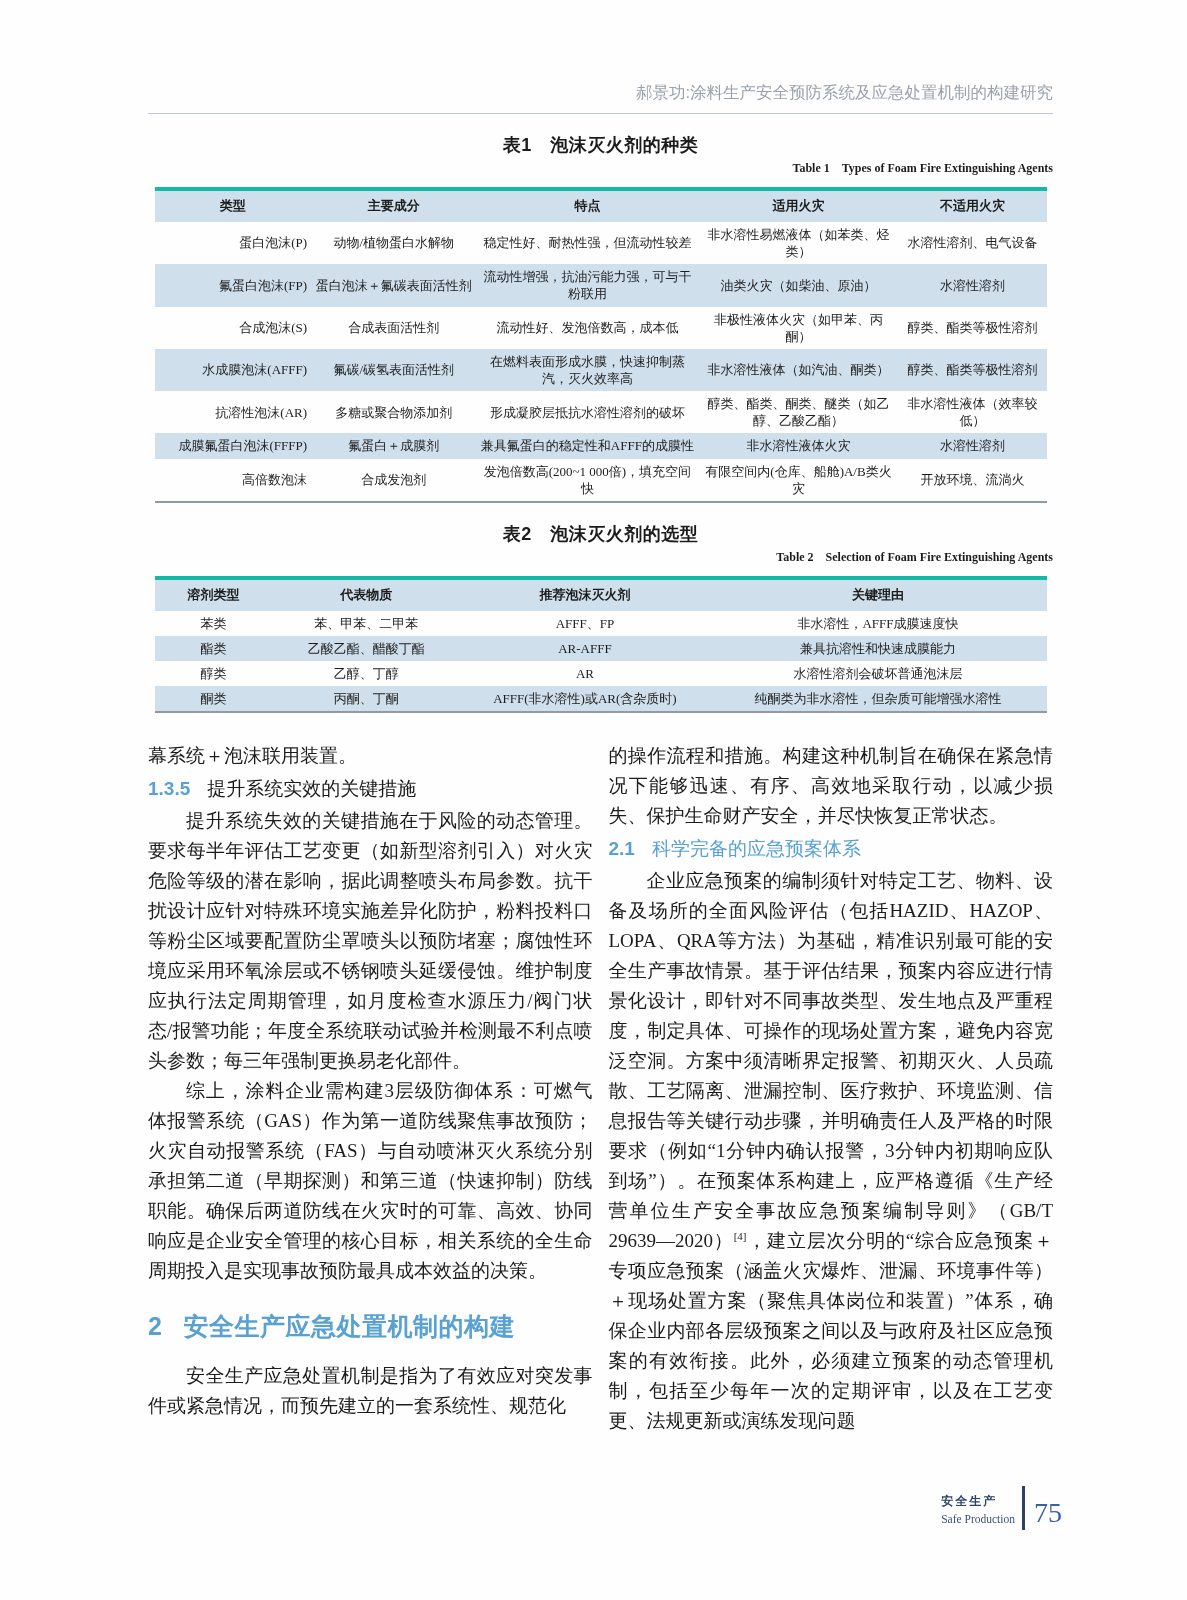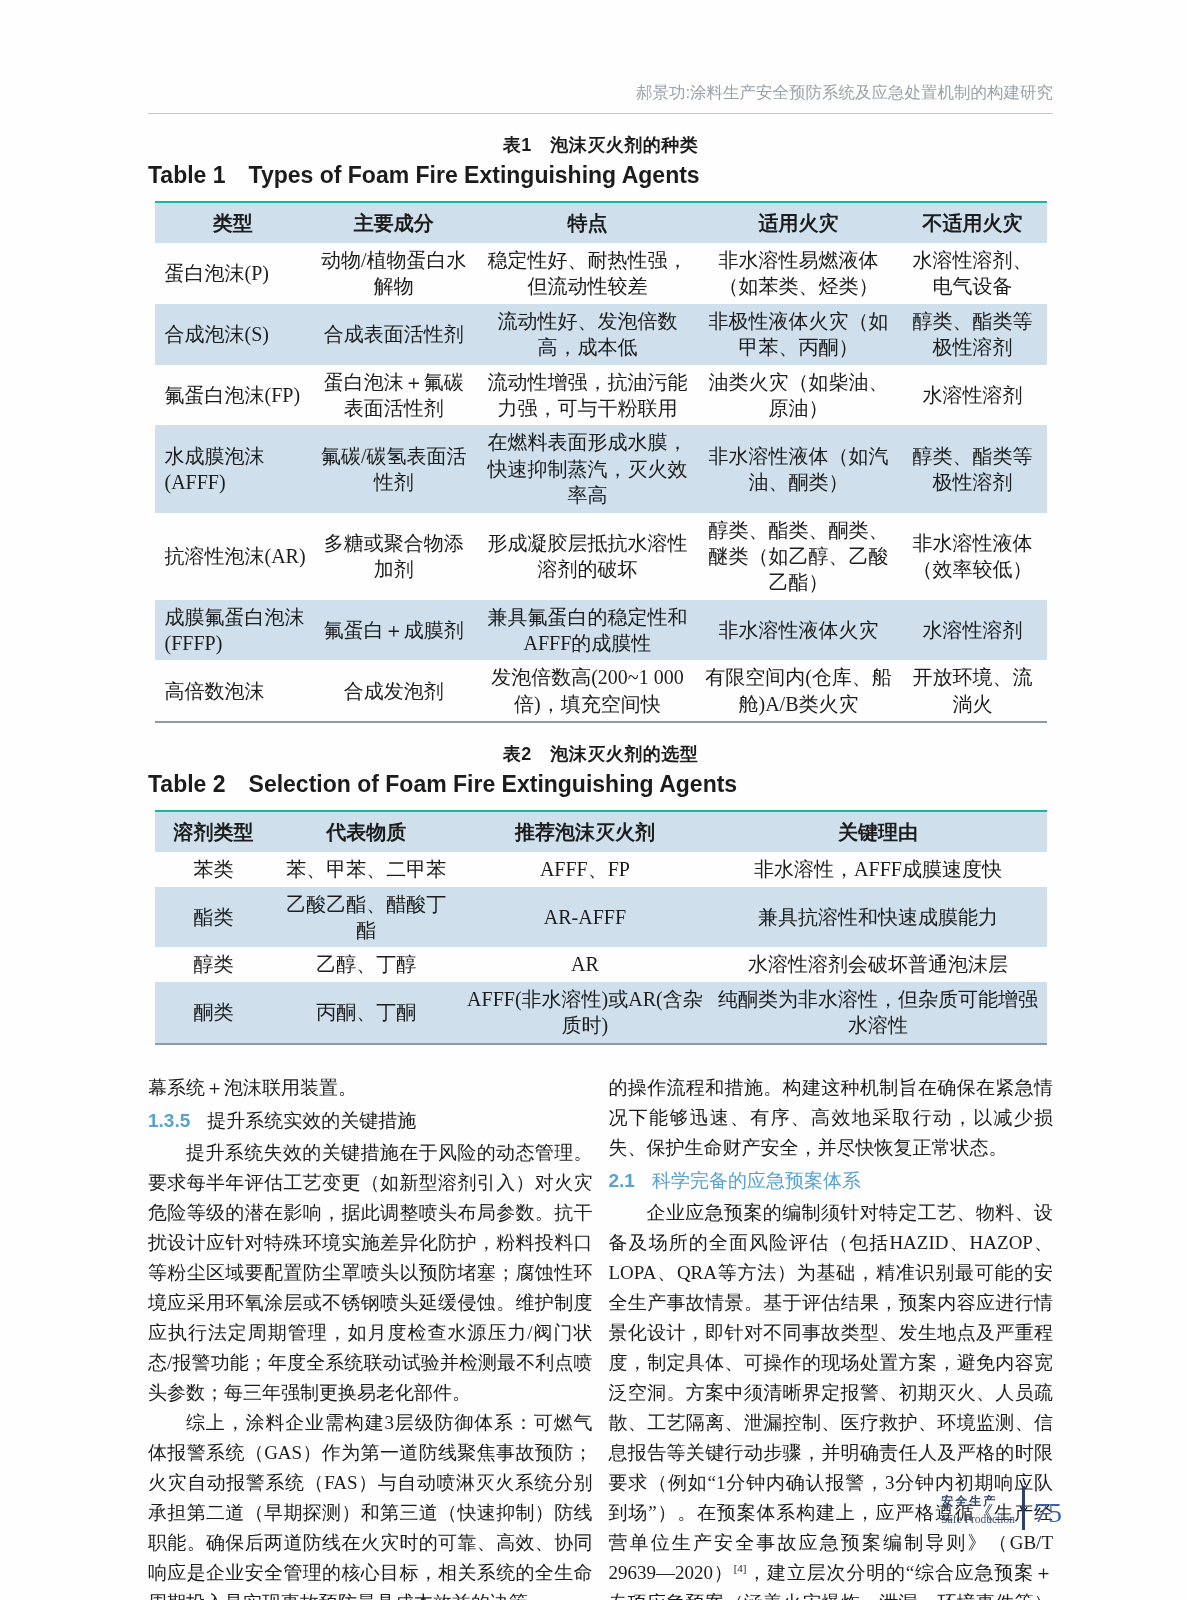--- a/index.html
+++ b/index.html
@@ -24,43 +24,43 @@
     border-bottom:1.5px solid #c2cbd3;
   }
 
   
   .cap-zh{
     text-align:center;font-weight:bold;font-size:18px;
     font-family:"Liberation Sans","DejaVu Sans",sans-serif;
     margin-top:19px;letter-spacing:.5px;
   }
   .cap-en{
-    text-align:left;font-weight:bold;font-size:23px;
-    font-family:Liberation Sans, sans-serif;
+    text-align:right;font-weight:bold;font-size:12px;
+    font-family:Liberation Serif, serif;
     margin:3px 0 10px 0;
   }
 
   
   table{
     width:892px;margin:0 auto;border-collapse:collapse;
-    border-top:2px solid #14b8a6;
+    border-top:4px solid #14b8a6;
     border-bottom:2.5px solid #8e9ba5;
-    font-size:20px;
+    font-size:13px;
     table-layout:fixed;
   }
   thead tr{background:#cfe0ec;}
   th{font-weight:600;padding:7px 2px;line-height:1.3;}
   td{text-align:center;padding:4px 4px;line-height:1.32;}
   tbody tr:nth-child(even){background:#cfe0ec;}
   #table1 th:nth-child(1),#table1 td:nth-child(1){width:17.5%;}
   #table1 th:nth-child(2),#table1 td:nth-child(2){width:18.5%;}
   #table1 th:nth-child(3),#table1 td:nth-child(3){width:25%;}
   #table1 th:nth-child(4),#table1 td:nth-child(4){width:22.5%;}
   #table1 th:nth-child(5),#table1 td:nth-child(5){width:16.5%;}
-  #table1 td:first-child{text-align:left;padding-left:10px;}
+  #table1 td:first-child{text-align:right;padding-left:10px;}
   #table2 th:nth-child(1),#table2 td:nth-child(1){width:13%;}
   #table2 th:nth-child(2),#table2 td:nth-child(2){width:21%;}
   #table2 th:nth-child(3),#table2 td:nth-child(3){width:28%;}
   #table2 th:nth-child(4),#table2 td:nth-child(4){width:38%;text-align:center;}
   #table2{margin-top:2px;}
 
   
   .two-col{display:flex;gap:16px;margin-top:28px;}
   .col{flex:1;font-size:19px;line-height:30px;text-align:justify;}
   .col p{margin:0;text-indent:2em;}
@@ -126,32 +126,32 @@
         </thead>
         <tbody>
           <tr>
             <td>蛋白泡沫(P)</td>
             <td>动物/植物蛋白水解物</td>
             <td>稳定性好、耐热性强，但流动性较差</td>
             <td>非水溶性易燃液体（如苯类、烃类）</td>
             <td>水溶性溶剂、电气设备</td>
           </tr>
           <tr>
+            <td>氟蛋白泡沫(FP)</td>
+            <td>蛋白泡沫＋氟碳表面活性剂</td>
+            <td>流动性增强，抗油污能力强，可与干粉联用</td>
+            <td>油类火灾（如柴油、原油）</td>
+            <td>水溶性溶剂</td>
+          </tr>
+          <tr>
             <td>合成泡沫(S)</td>
             <td>合成表面活性剂</td>
             <td>流动性好、发泡倍数高，成本低</td>
             <td>非极性液体火灾（如甲苯、丙酮）</td>
             <td>醇类、酯类等极性溶剂</td>
-          </tr>
-          <tr>
-            <td>氟蛋白泡沫(FP)</td>
-            <td>蛋白泡沫＋氟碳表面活性剂</td>
-            <td>流动性增强，抗油污能力强，可与干粉联用</td>
-            <td>油类火灾（如柴油、原油）</td>
-            <td>水溶性溶剂</td>
           </tr>
           <tr>
             <td>水成膜泡沫(AFFF)</td>
             <td>氟碳/碳氢表面活性剂</td>
             <td>在燃料表面形成水膜，快速抑制蒸汽，灭火效率高</td>
             <td>非水溶性液体（如汽油、酮类）</td>
             <td>醇类、酯类等极性溶剂</td>
           </tr>
           <tr>
             <td>抗溶性泡沫(AR)</td>

